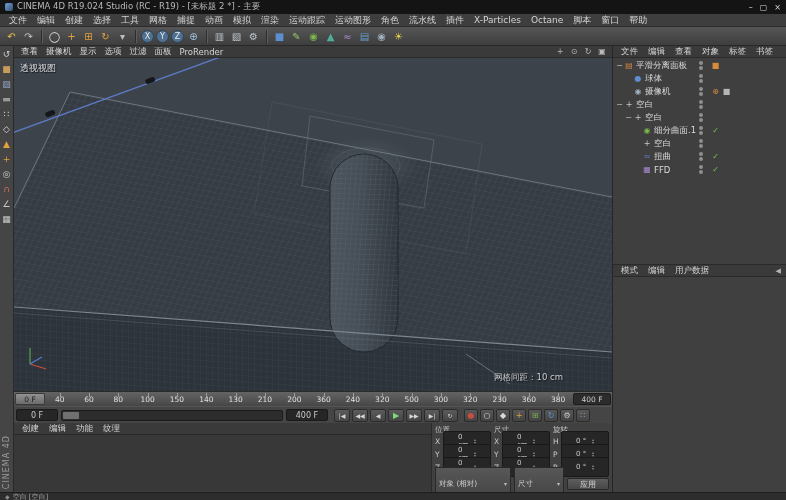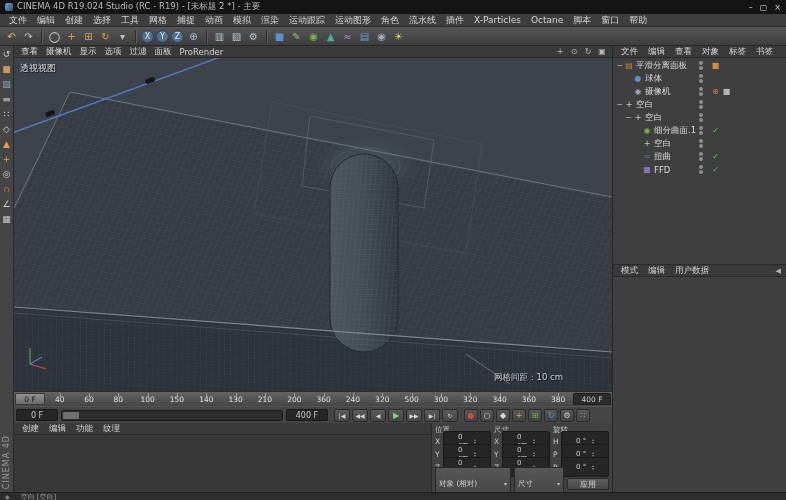--- a/index.html
+++ b/index.html
@@ -83,21 +83,21 @@
   .ticon{width:10px;flex:none;text-align:center;font-size:8px;margin-right:2px;}
   .tlabel{white-space:nowrap;}
   .tdots{position:absolute;left:86px;top:2px;display:flex;flex-direction:column;gap:1px;}
   .dot{display:block;width:4px;height:4px;border-radius:50%;background:#8f8f8f;}
   .ttags{position:absolute;left:98px;top:0;height:13px;display:flex;align-items:center;gap:2px;font-size:8px;}
   .ttag{width:9px;text-align:center;}
   .am-menu-right{margin-left:auto;color:#b5b5b5;font-size:7px;padding-right:2px;}
   .am-body{flex:1;background:#404040;}
 
   
-  .statusbar{position:absolute;left:0;top:492px;width:786px;height:8px;background:#2d2d2d;border-top:1px solid #1d1d1d;display:flex;align-items:center;gap:11px;padding:0 5px;font-size:7px;color:#9e9e9e;}
+  .statusbar{position:absolute;left:0;top:492px;width:786px;height:8px;background:#2d2d2d;border-top:1px solid #1d1d1d;display:flex;align-items:center;gap:3px;padding:0 5px;font-size:7px;color:#9e9e9e;}
   .status-icon{font-size:6px;color:#8a8a8a;}
 </style>
 </head>
 <body>
 
 <div id="app">
 
   <div class="titlebar">
     <span class="appicon"></span>
     <span class="title-text">CINEMA 4D R19.024 Studio (RC - R19) - [未标题 2 *] - 主要</span>
@@ -292,21 +292,21 @@
         <div class="tick">
           <span>500</span>
         </div>
         <div class="tick">
           <span>300</span>
         </div>
         <div class="tick">
           <span>320</span>
         </div>
         <div class="tick">
-          <span>340</span>
+          <span>230</span>
         </div>
         <div class="tick">
           <span>360</span>
         </div>
         <div class="tick">
           <span>380</span>
         </div>
       </div>
     <div class="ruler-end">400 F</div>
   </div>

